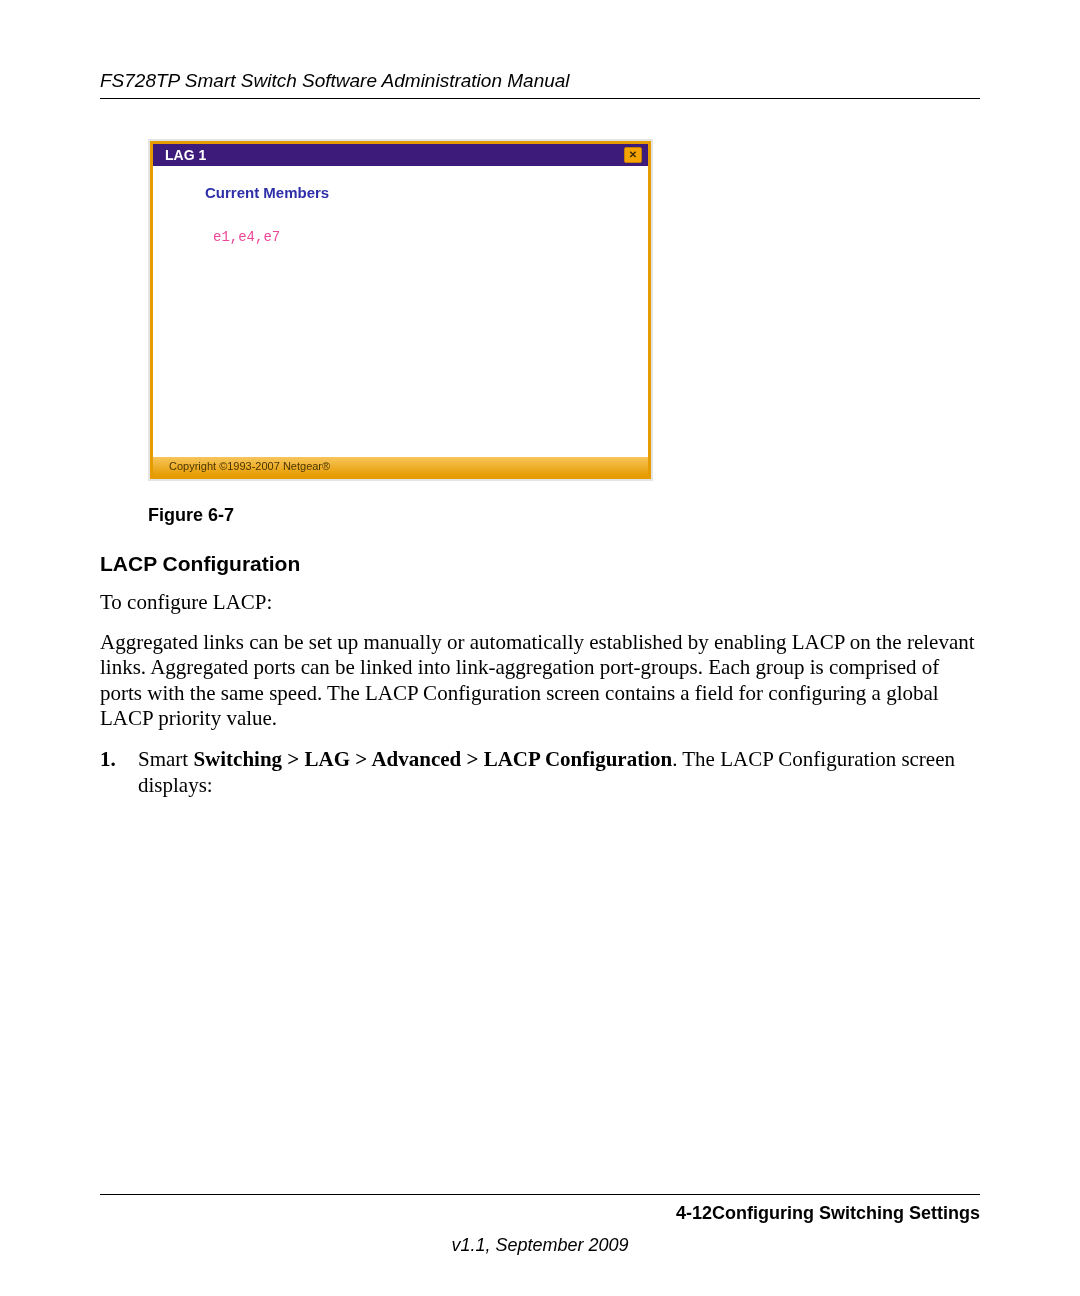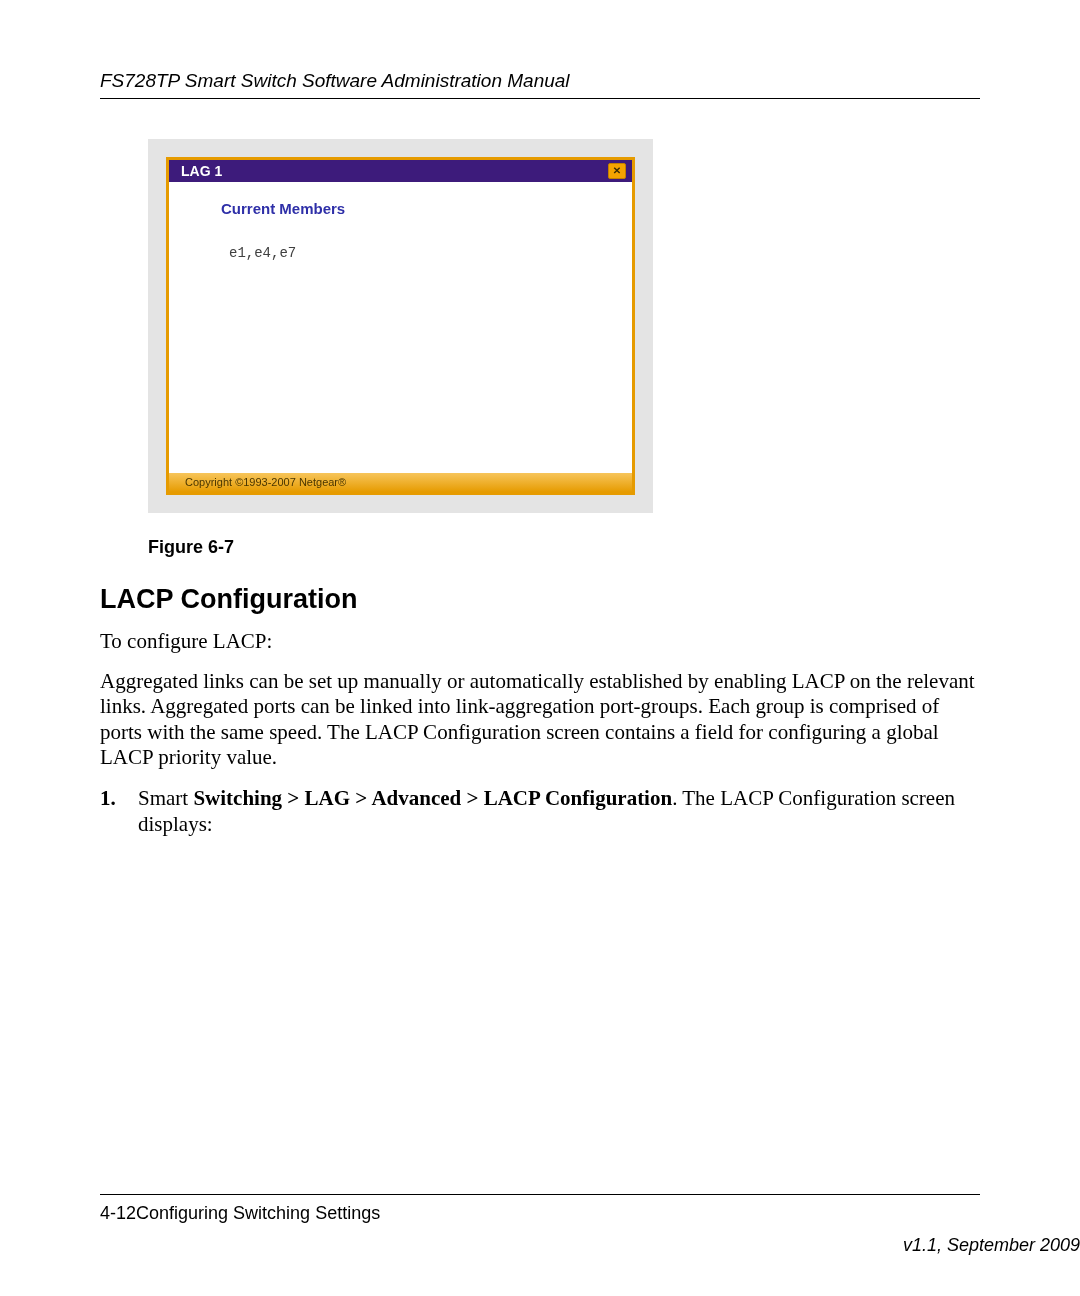--- a/index.html
+++ b/index.html
@@ -29,21 +29,21 @@
     padding-bottom: 6px;
     border-bottom: 1px solid #000;
     margin-bottom: 40px;
   }
 
   
   .dialog-wrap {
     margin-left: 48px;
     width: 505px;
     background: #e4e4e4;
-    padding: 18px;
+    padding: 2px;
     box-sizing: border-box;
   }
   .dialog {
     border: 3px solid #e69b00;
     background: #fff;
     box-sizing: border-box;
   }
   .dialog-titlebar {
     background: #3d1b7b;
     color: #fff;
@@ -77,21 +77,21 @@
   }
   .dialog-section-title {
     color: #2e2fa8;
     font-weight: bold;
     font-size: 15px;
     margin-bottom: 28px;
   }
   .dialog-members {
     font-family: "Courier New", Courier, monospace;
     font-size: 14px;
-    color: #404040;
+    color: #ec4899;
     margin-left: 8px;
   }
   .dialog-footer {
     background: linear-gradient(#f7c55b, #e69b00);
     color: #4a3600;
     font-family: Verdana, Arial, sans-serif;
     font-size: 11px;
     padding: 3px 8px 4px 16px;
   }
 
@@ -99,21 +99,21 @@
     font-family: Arial, Helvetica, sans-serif;
     font-weight: bold;
     font-size: 18px;
     margin-left: 48px;
     margin-top: 24px;
   }
 
   .section-title {
     font-family: Arial, Helvetica, sans-serif;
     font-weight: bold;
-    font-size: 27px;
+    font-size: 21px;
     margin-top: 26px;
     margin-bottom: 14px;
   }
 
   .body-text {
     font-size: 21px;
     line-height: 1.22;
     margin-bottom: 14px;
   }
 
@@ -141,28 +141,29 @@
   .page-footer {
     position: absolute;
     left: 100px;
     right: 100px;
     bottom: 84px;
     font-family: Arial, Helvetica, sans-serif;
     font-size: 18px;
     border-top: 1px solid #000;
     padding-top: 8px;
     display: flex;
-    justify-content: flex-start;
+    justify-content: flex-end;
+    font-weight: bold;
   }
   .page-version {
     position: absolute;
     left: 0;
     right: 0;
     bottom: 52px;
-    text-align: right;
+    text-align: center;
     font-family: Arial, Helvetica, sans-serif;
     font-style: italic;
     font-size: 18px;
   }
 </style>
 </head>
 <body>
 
 <div class="page">
 

